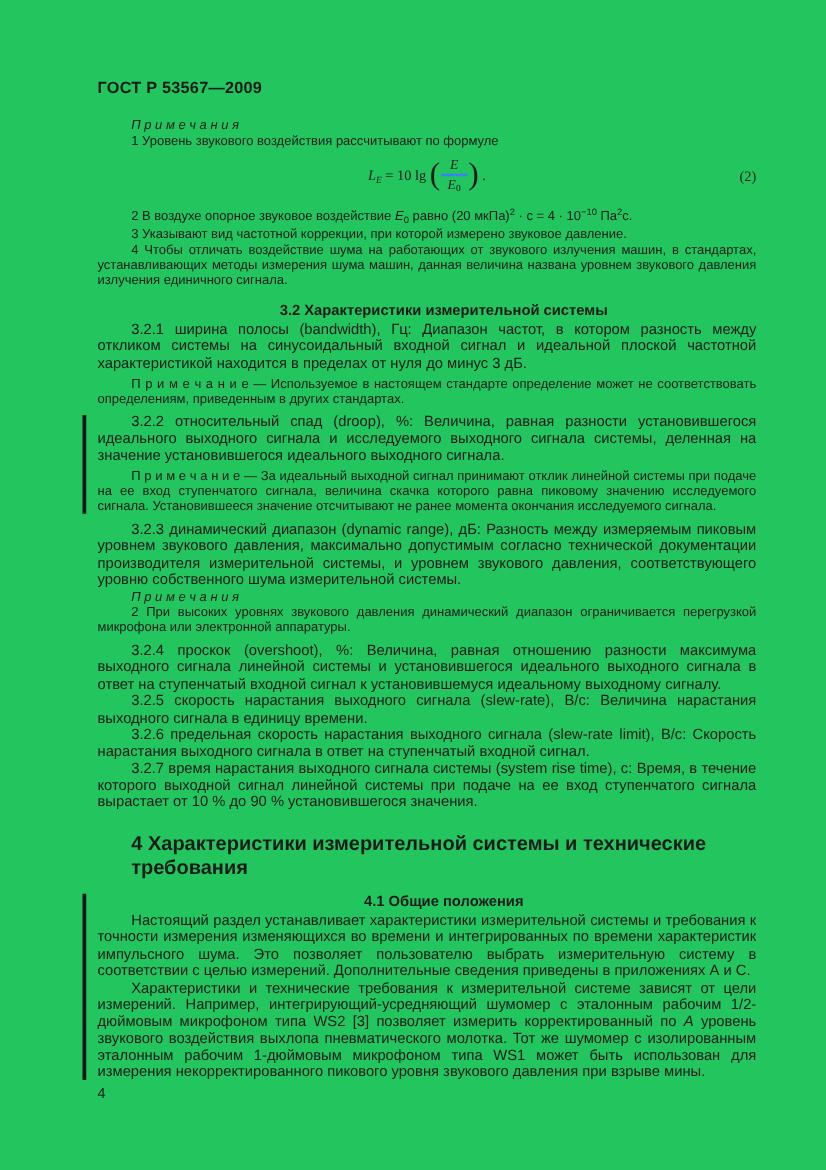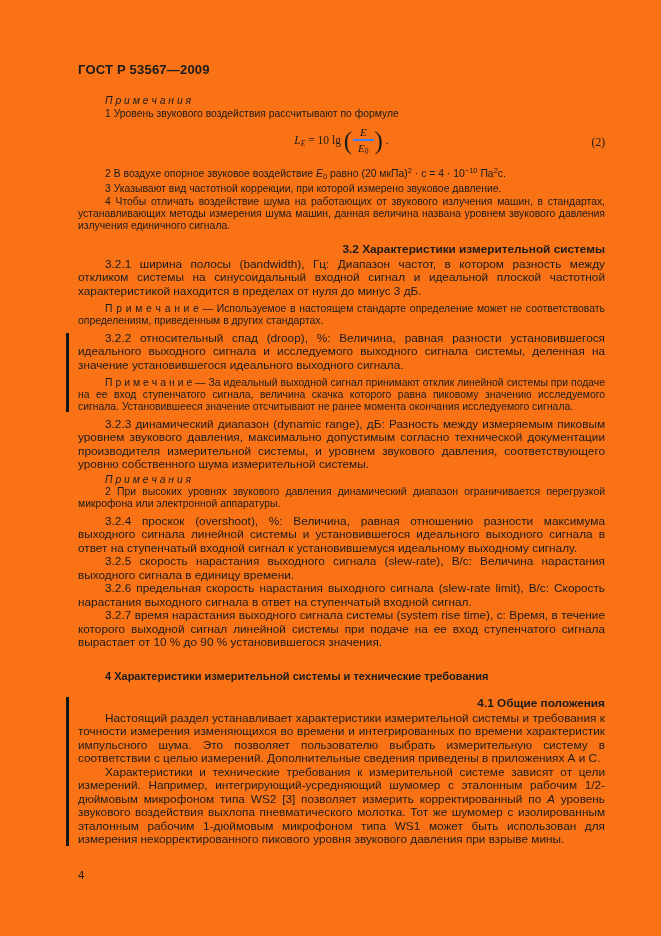--- a/index.html
+++ b/index.html
@@ -1,30 +1,30 @@
 <!DOCTYPE html>
 <html><head>
 <meta charset="utf-8">
 <style>
   html,body{margin:0;padding:0;background:#e8e8e8;}
   .page{
-    position:relative;width:661px;height:936px;background:#f97316;
+    position:relative;width:661px;height:936px;background:#22c55e;
     font-family:"Liberation Sans",sans-serif;color:#1b1b1b;overflow:hidden;
     margin:0 auto;
   }
   .content{position:absolute;left:78px;top:62px;width:527px;}
   .doc-header{font-weight:bold;font-size:13px;letter-spacing:.2px;margin-bottom:18px;}
   .body-text{font-size:11.8px;line-height:13.5px;text-align:justify;}
   .para{text-indent:27px;}
   .note{font-size:10.4px;line-height:11.8px;text-align:justify;text-indent:27px;}
   .note-label{margin-top:2px;margin-bottom:1px;font-style:italic;}
   .note-single{margin:5px 0 5px 0;}
   .notes-block .note{margin-bottom:1px;}
-  .h-sub{font-weight:bold;font-size:11.8px;line-height:14px;margin:10px 0 2px 27px;text-align:right;}
-  .h-main{font-weight:bold;font-size:11px;line-height:19px;margin:17px 0 10px 27px;text-align:left;}
+  .h-sub{font-weight:bold;font-size:11.8px;line-height:14px;margin:10px 0 2px 27px;text-align:center;}
+  .h-main{font-weight:bold;font-size:16px;line-height:19px;margin:17px 0 10px 27px;text-align:left;}
   .group{position:relative;}
   .change-bar{position:absolute;left:-12px;top:1px;bottom:1px;width:3px;background:#161616;}
   
   .formula-row{position:relative;text-align:center;font-size:11.5px;margin:6px 0 7px 0;line-height:normal;font-family:Liberation Serif, serif;}
   .math-var{font-style:italic;}
   .frac{display:inline-block;vertical-align:middle;text-align:center;font-size:11px;line-height:12px;margin:0 1px;}
   .frac .num{display:block;padding:0 5px 1px 5px;}
   .frac .den{display:block;border-top:2px solid #3b82f6;padding:1px 5px 0 5px;}
   .paren{font-size:25px;font-weight:100;vertical-align:middle;line-height:.8;position:relative;top:-1px;}
   .eq-num{position:absolute;right:0;top:10px;font-size:11.5px;}

